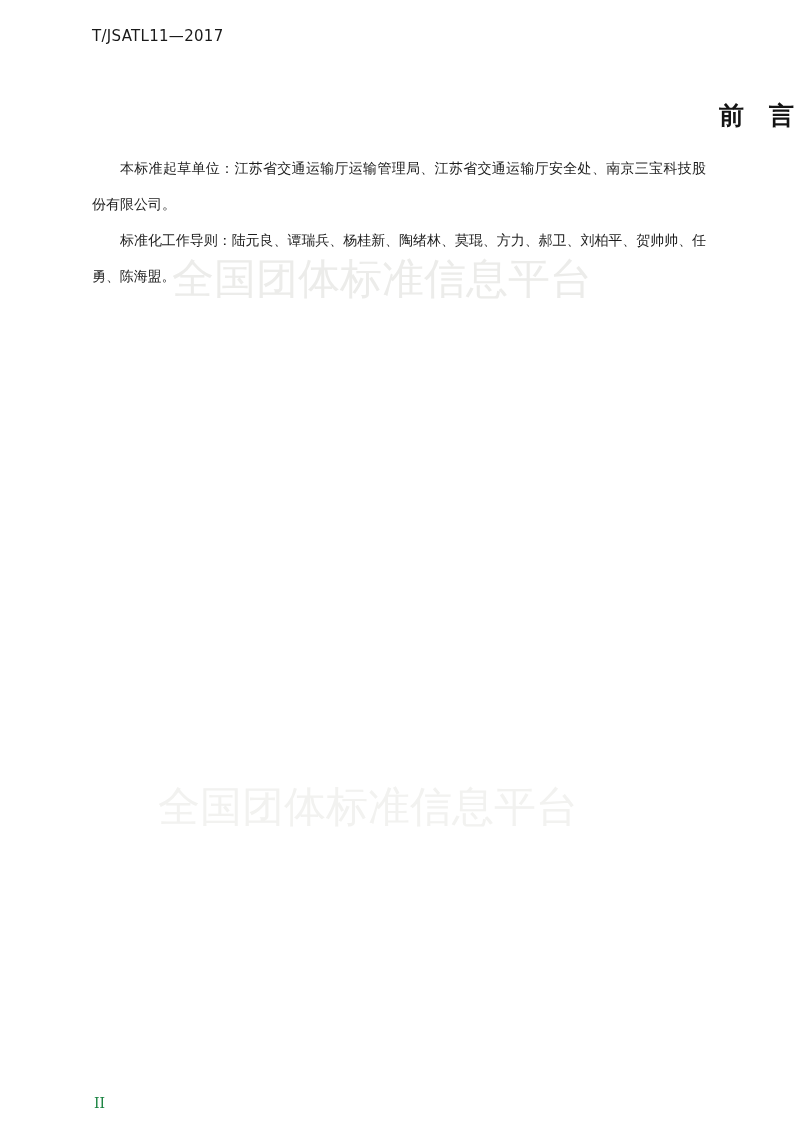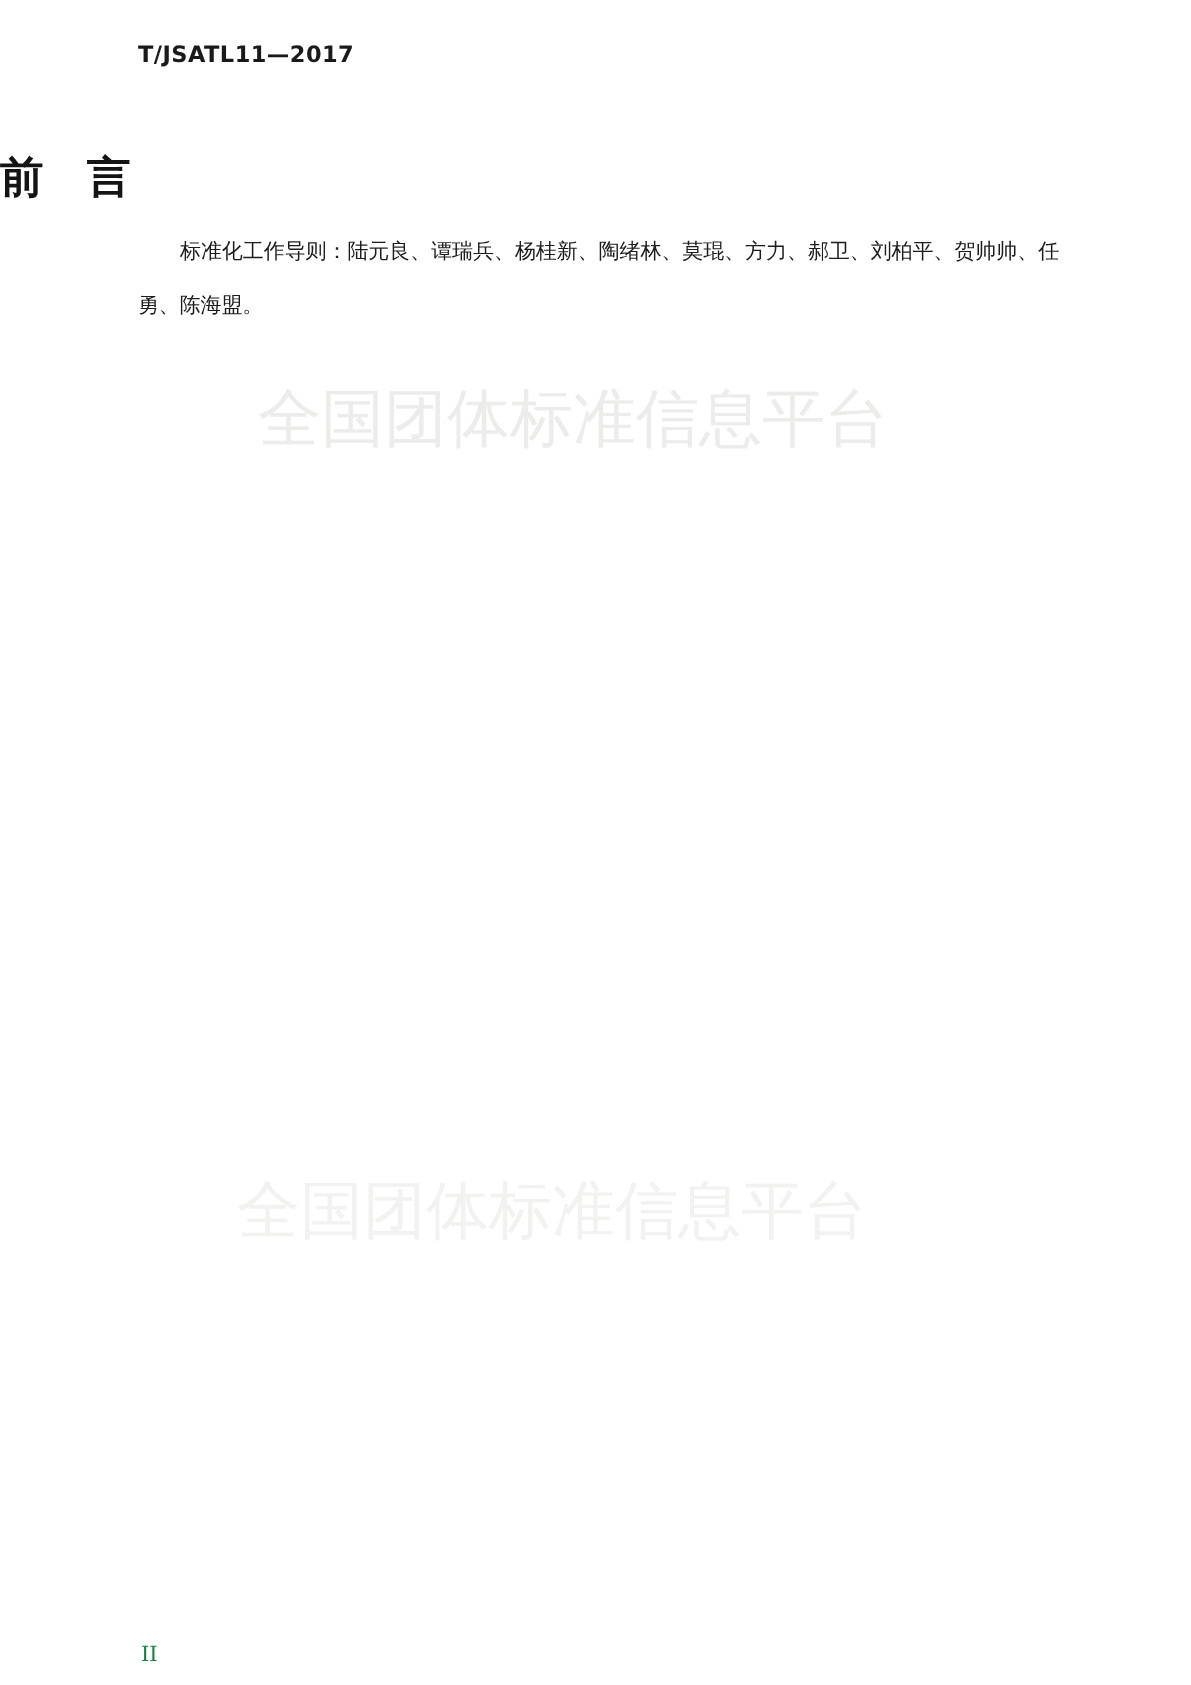--- a/index.html
+++ b/index.html
@@ -13,36 +13,36 @@
     height: 1123px;
     background: #ffffff;
     overflow: hidden;
     font-family: "DejaVu Serif", "Liberation Serif", serif;
   }
   .doc-header {
     position: absolute;
     top: 27px;
     left: 92px;
     font-family: "DejaVu Sans", "Liberation Sans", sans-serif;
-    font-weight: bold;
+    font-weight: normal;
     font-size: 15px;
     letter-spacing: 0.3px;
     color: #1a1a1a;
     z-index: 2;
   }
   .doc-title {
     position: absolute;
     top: 102px;
     left: 0;
     width: 100%;
     margin: 0;
-    text-align: left;
+    text-align: right;
     font-family: "DejaVu Sans", "Liberation Sans", sans-serif;
     font-weight: bold;
-    font-size: 29px;
+    font-size: 25px;
     line-height: 1.15;
     color: #141414;
     z-index: 2;
   }
   .content {
     position: absolute;
     top: 150px;
     left: 92px;
     width: 614px;
     font-size: 14px;
@@ -96,18 +96,19 @@
 
   <div class="doc-header">T/JSATL11—2017</div>
 
   <div class="watermark watermark-upper">全国团体标准信息平台</div>
 
   <div class="watermark watermark-lower">全国团体标准信息平台</div>
 
   <h1 class="doc-title">前　言</h1>
 
   <div class="content">
+    <p>本标准起草单位：江苏省交通运输厅运输管理局、江苏省交通运输厅安全处、南京三宝科技股份有限公司。</p>
     <p class="tight">标准化工作导则：陆元良、谭瑞兵、杨桂新、陶绪林、莫琨、方力、郝卫、刘柏平、贺帅帅、任勇、陈海盟。</p>
   </div>
 
   <div class="page-number">II</div>
 
 </div>
 
 </body></html>

